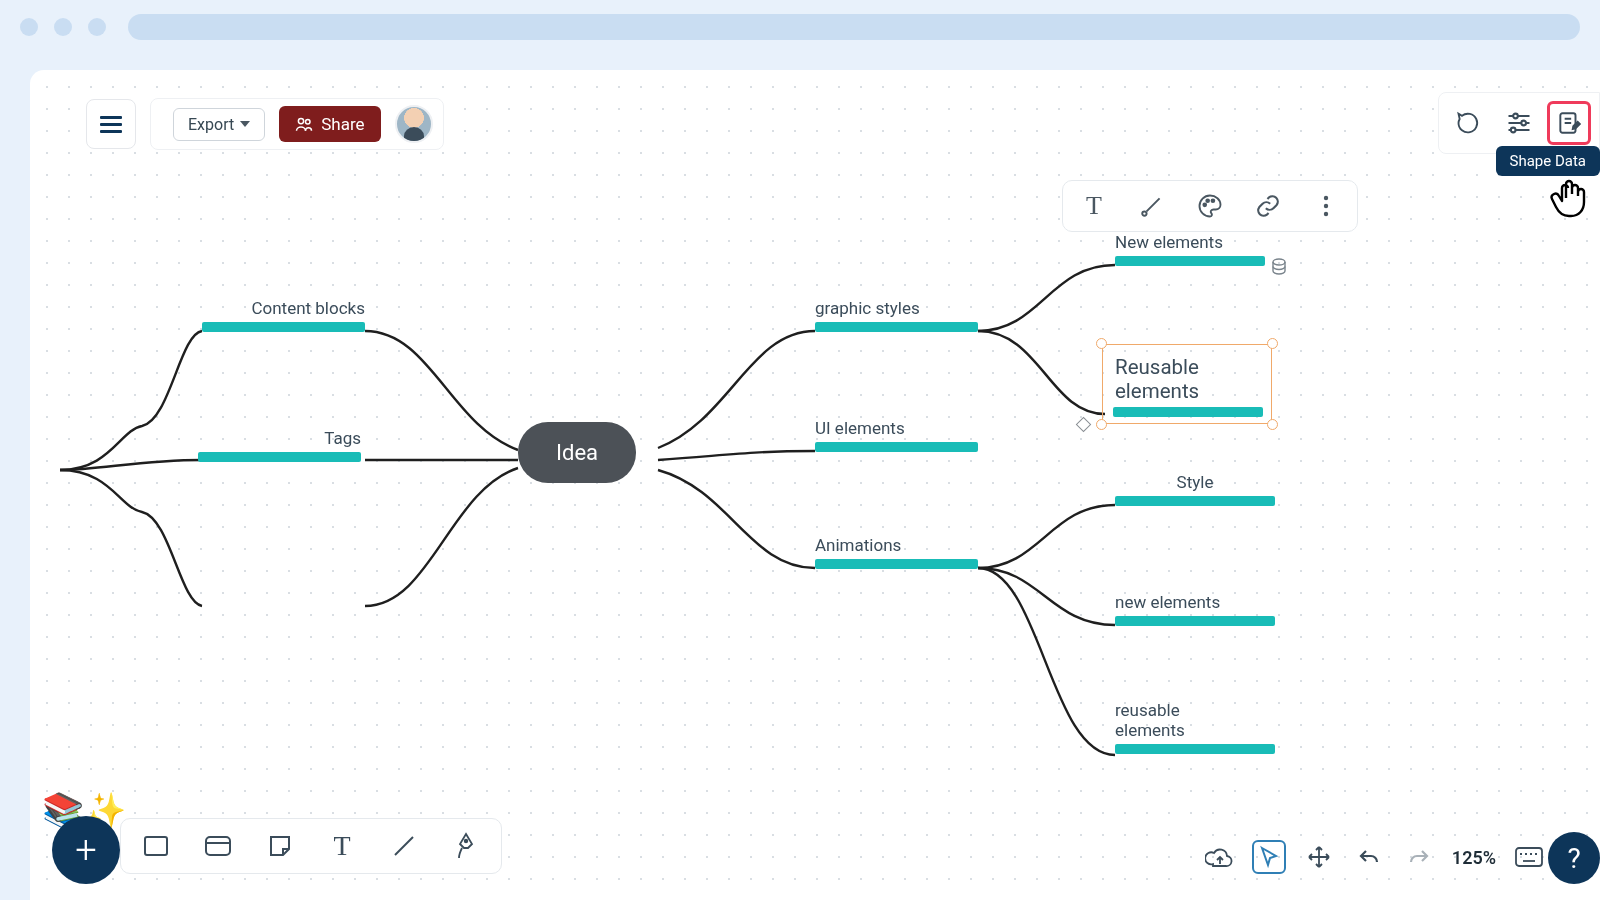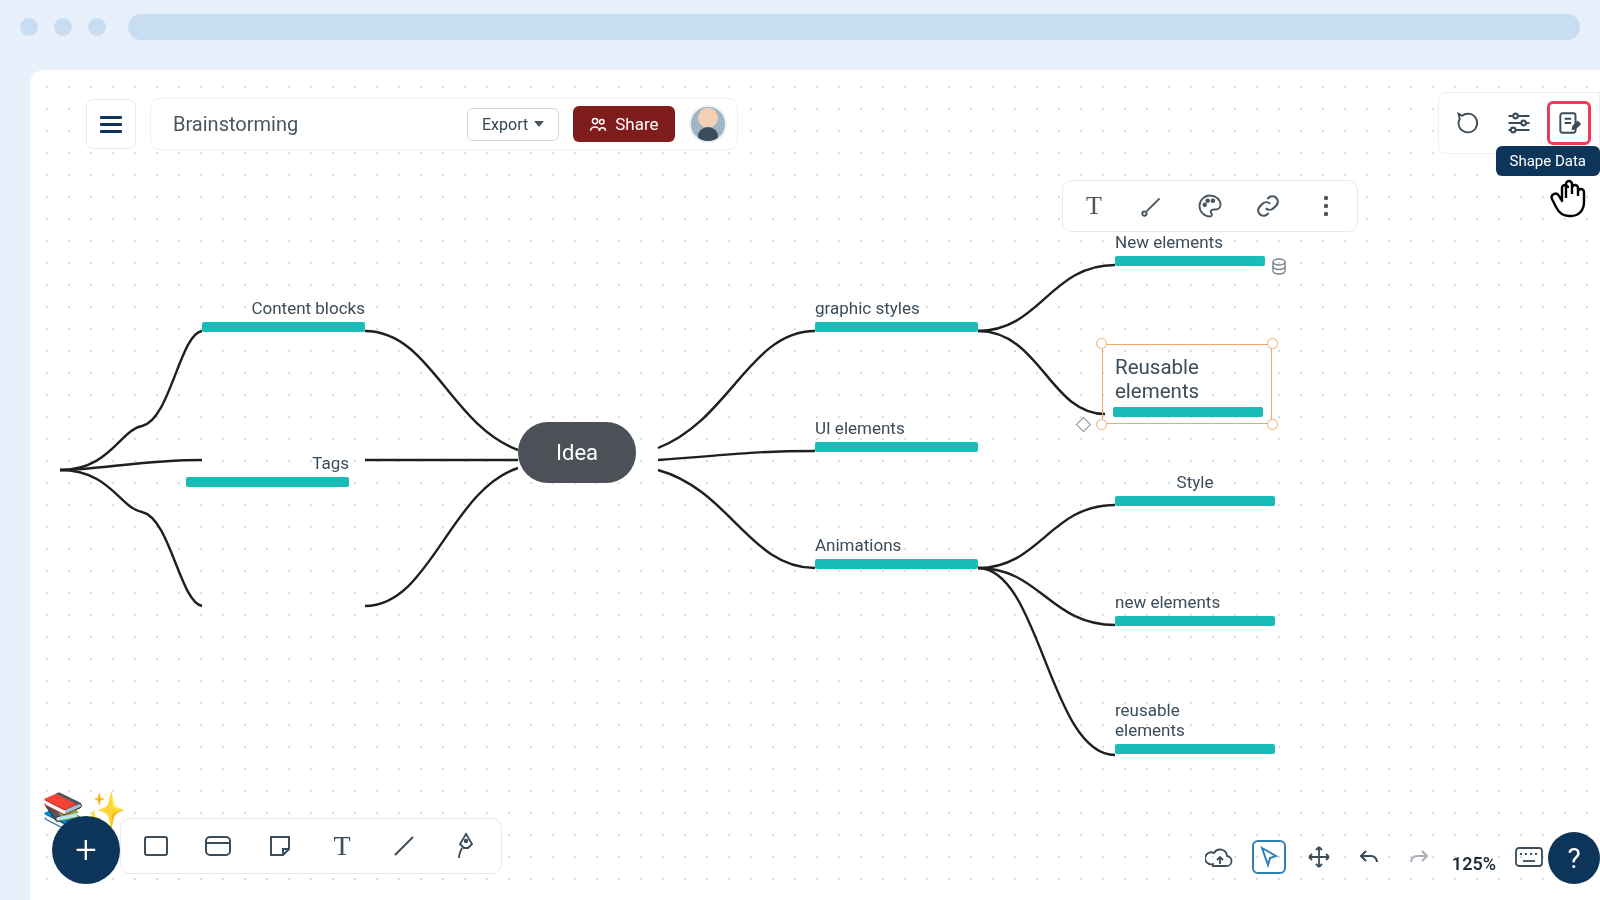--- a/index.html
+++ b/index.html
@@ -36,21 +36,21 @@
   .floating-toolbar { position: absolute; left: 1032px; top: 110px; background: #fff; border: 1px solid #e5e9ed; border-radius: 10px; padding: 10px 16px; display: flex; gap: 28px; align-items: center; }
   .ft-btn { width: 30px; height: 30px; display: flex; align-items: center; justify-content: center; cursor: pointer; color: #4a5761; }
 
   .bottom-left { position: absolute; left: 90px; bottom: 26px; background: #fff; border: 1px solid #e5e9ed; border-radius: 10px; padding: 10px 18px; display: flex; gap: 28px; align-items: center; }
   .bl-btn { width: 34px; height: 34px; display: flex; align-items: center; justify-content: center; cursor: pointer; color: #3b4c5a; }
 
   .add-fab { position: absolute; left: 22px; bottom: 16px; width: 68px; height: 68px; border-radius: 50%; background: #0d3559; display: flex; align-items: center; justify-content: center; cursor: pointer; }
   .add-plus { color: #fff; font-size: 38px; font-weight: 300; line-height: 1; }
   .fab-deco { position: absolute; left: 12px; bottom: 70px; font-size: 34px; }
 
-  .bottom-right { position: absolute; right: 54px; bottom: 26px; display: flex; gap: 16px; align-items: flex-end; }
+  .bottom-right { position: absolute; right: 54px; bottom: 26px; display: flex; gap: 16px; align-items: center; }
   .br-btn { width: 34px; height: 34px; display: flex; align-items: center; justify-content: center; cursor: pointer; color: #3b4c5a; border-radius: 6px; }
   .br-btn.selected { border: 2px solid #2f7fb5; color: #2f7fb5; }
   .zoom-text { font-size: 18px; font-weight: 600; color: #1f2d37; }
   .help-fab { position: absolute; right: 0px; bottom: 16px; width: 52px; height: 52px; border-radius: 50%; background: #0d3559; color: #fff; display: flex; align-items: center; justify-content: center; font-size: 28px; cursor: pointer; }
 
   
   .mindmap { position: absolute; inset: 0; }
   .node { position: absolute; }
   .node .label { font-size: 17px; color: #3b4c5a; white-space: pre; }
   .node .bar { height: 10px; background: #19bcb7; border-radius: 2px; margin-top: 4px; }
@@ -79,21 +79,20 @@
 
   <div class="top-left">
     <div class="menu-btn">
       <div class="hamburger">
           <span></span>
           <span></span>
           <span></span>
         </div>
     </div>
     <div class="title-cluster">
-      <div class="title-text">Brainstorming</div>
       <button class="export-btn">
         <span>Export</span>
         <span class="caret-down"></span>
       </button>
       <button class="share-btn">
         <svg width="18" height="16" viewBox="0 0 24 20" fill="none" stroke="white" stroke-width="2">
           <circle cx="8" cy="6" r="3.5"></circle>
             <circle cx="17" cy="7" r="3"></circle>
           <path d="M2 19c0-3 3-5 6-5s6 2 6 5"></path>
             <path d="M14 19c0-2.5 2-4 4-4s4 1.5 4 4"></path>
@@ -195,21 +194,21 @@
     </svg>
 
     <div class="center-node" style="left:488px; top:352px;">
       <span>Idea</span>
     </div>
 
     <div class="node" style="left:172px; top:228px;">
       <div class="label" style="text-align:right;width:163px">Content blocks</div>
       <div class="bar" style="width:163px"></div>
     </div>
-    <div class="node" style="left:156px; top:358px;margin-top:25px;">
+    <div class="node" style="left:168px; top:358px;">
       <div class="label" style="text-align:right;width:163px">Tags</div>
       <div class="bar" style="width:163px"></div>
     </div>
 
     <div class="node" style="left:785px; top:228px;">
       <div class="label">graphic styles</div>
       <div class="bar" style="width:163px"></div>
     </div>
     <div class="node" style="left:785px; top:348px;">
       <div class="label">UI elements</div>

